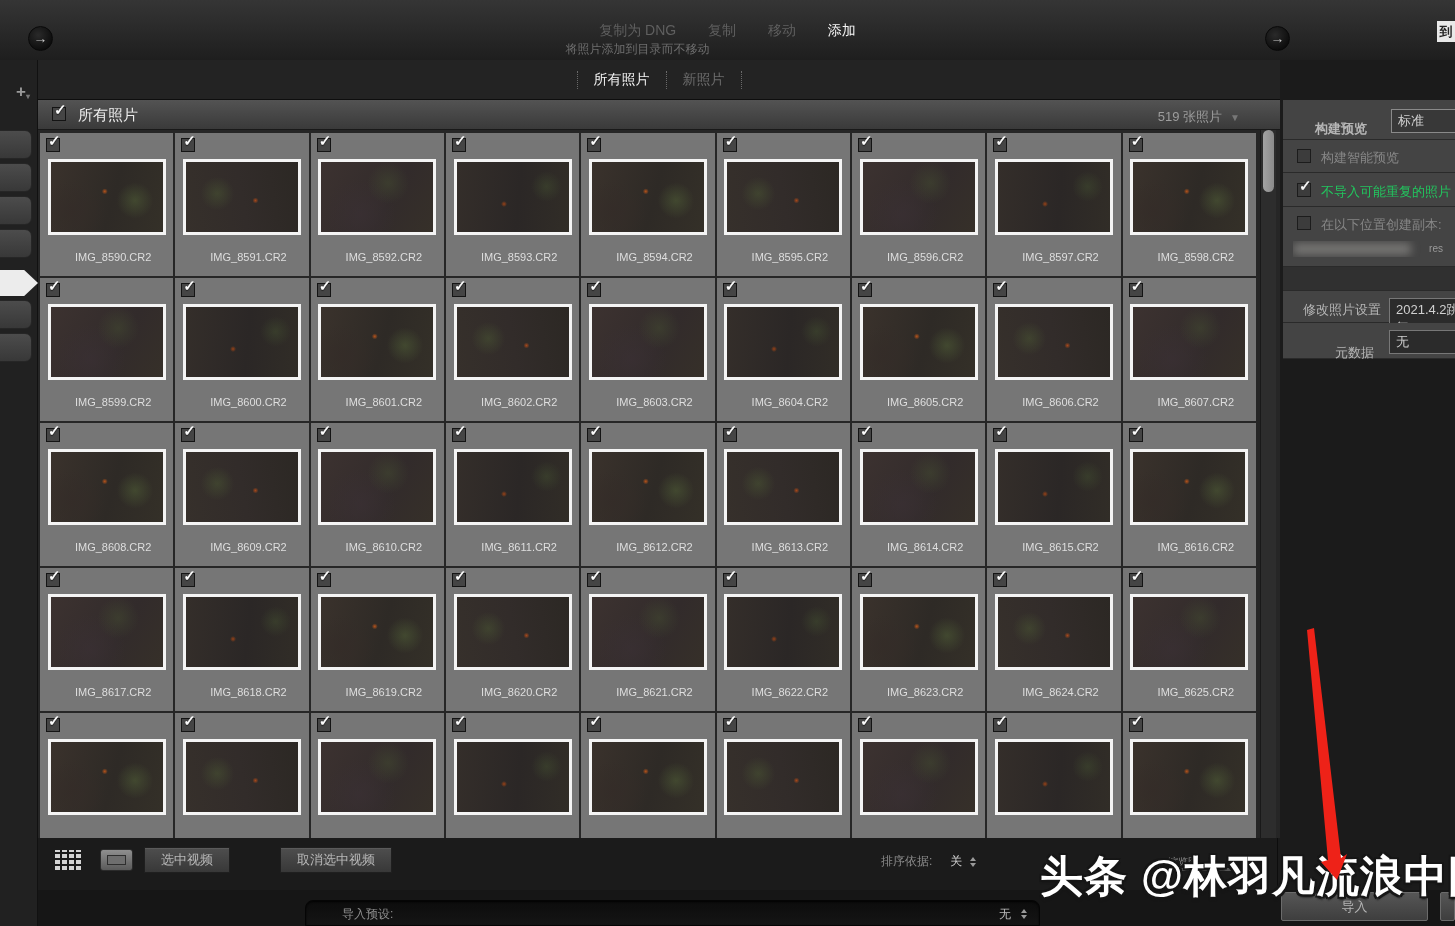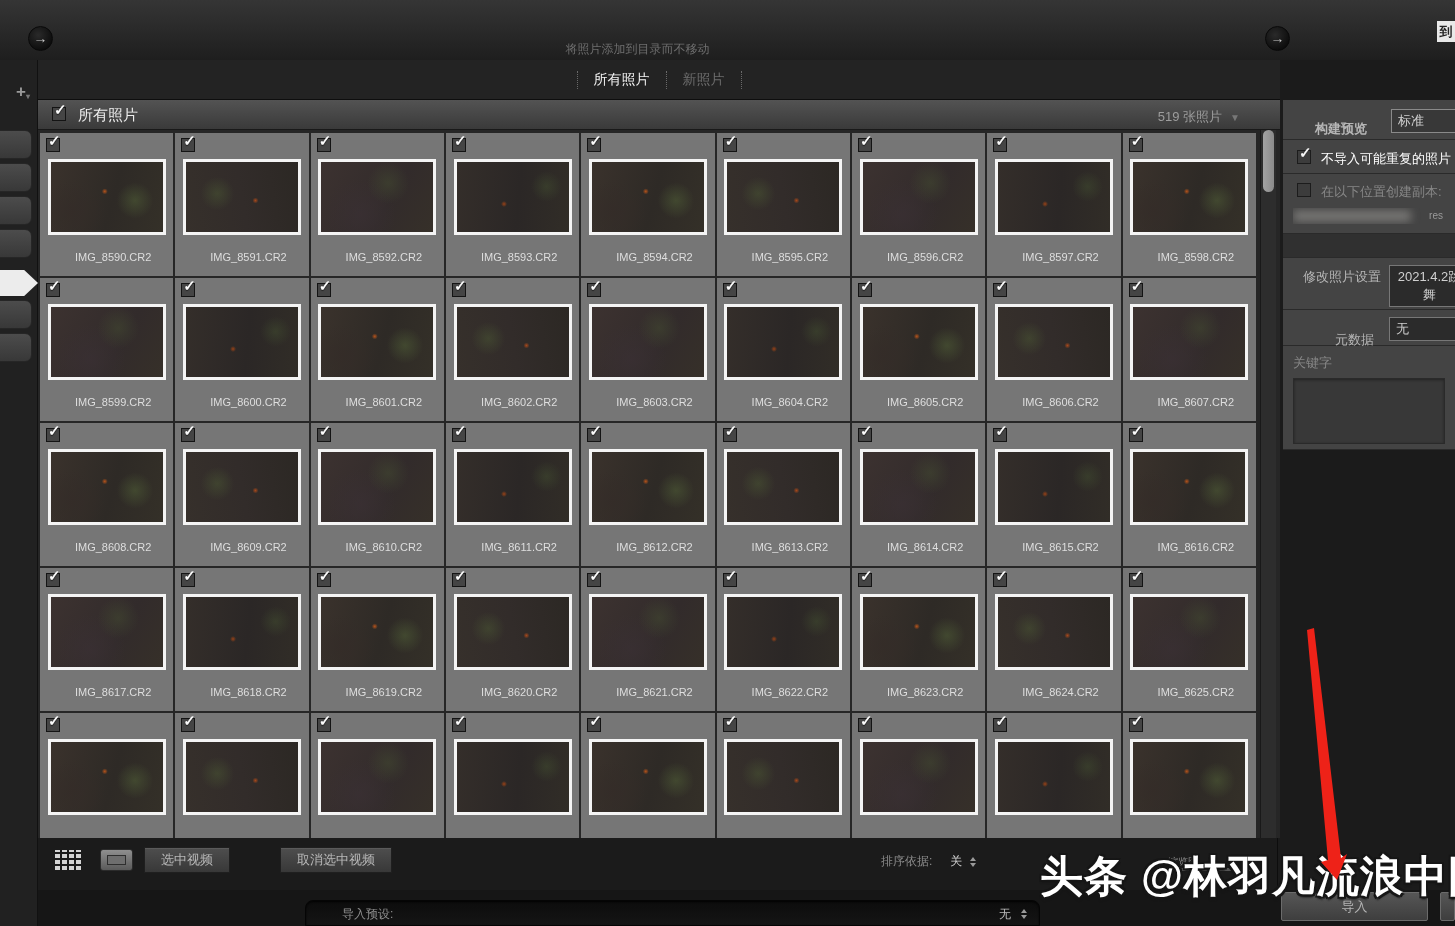--- a/index.html
+++ b/index.html
@@ -124,39 +124,45 @@
   #rightpanel { position:absolute; left:1283px; top:100px; width:172px; background:#1d1d1d; z-index:2; }
   .sect { position:relative; background:#444; border-bottom:1px solid #2a2a2a; }
   .sect.darker { background:#303030; }
   .rowlabel { font-size:13px; color:#b6b6b6; }
   .dd { position:absolute; background:#383838; border:1px solid #8a8a8a; border-right:none;
     font-size:13px; color:#d0d0d0; padding:2px 6px; cursor:pointer; }
   .pcb { position:absolute; left:14px; width:14px; height:14px; background:#3c3c3c; border:1px solid #1c1c1c; }
   .pcb .tick { position:absolute; left:1px; top:-7px; color:#f5f5f5; font-size:15px; font-weight:bold; display:none; }
   .pcb.on .tick { display:block; }
   .dim { color:#878787; }
-  .bright { color:#ffffff; }
+  .bright { color:#22c55e; }
   #blurpath { position:absolute; left:10px; top:34px; width:150px; height:16px; overflow:hidden; }
   #blurpath .smudge { position:absolute; left:0; top:2px; width:118px; height:12px;
     background:rgba(210,205,200,.35); filter:blur(4px); border-radius:3px; }
   #blurpath .suffix { position:absolute; right:0; top:2px; font-size:10px; color:#9a9a9a; }
   #kwbox { margin:6px 10px 12px 10px; height:66px; background:#383838;
     border:1px solid #2a2a2a; box-shadow:inset 0 1px 3px rgba(0,0,0,.4); cursor:text; }
 
   
   #watermark { position:absolute; left:1040px; top:848px; z-index:8; font-size:43px; font-weight:bold;
     color:#fff; white-space:nowrap; letter-spacing:1px;
     text-shadow:-2px -2px 0 #161616, 2px -2px 0 #161616, -2px 2px 0 #161616, 2px 2px 0 #161616, 0 3px 2px #161616; }
   #redarrow { position:absolute; left:0; top:0; width:1455px; height:926px; z-index:9; pointer-events:none; }
 </style>
 </head>
 <body>
 
 <div id="topbar">
   <div class="navbtn" style="left:28px;">→</div>
+  <div id="modes">
+    <span class="mode">复制为 DNG</span>
+    <span class="mode">复制</span>
+    <span class="mode">移动</span>
+    <span class="mode active">添加</span>
+  </div>
   <div id="subtitle">将照片添加到目录而不移动</div>
   <div class="navbtn" style="left:1265px;">→</div>
   <div id="cornerbox">到</div>
 </div>
 
 <div id="leftrail">
   <div id="plusicon">+</div>
   <div class="railbtn" style="top:70px;"></div>
   <div class="railbtn" style="top:103px;"></div>
   <div class="railbtn" style="top:136px;"></div>
@@ -533,45 +539,45 @@
   </div>
   <div id="importbtn">导入</div>
   <div id="cancelstub"></div>
 </div>
 
 <div id="rightpanel">
   <div class="sect" style="height:40px;">
     <span class="rowlabel abs" style="left:32px; top:20px;font-weight:bold;">构建预览</span>
     <span class="dd" style="left:108px; top:9px; width:70px;">标准</span>
   </div>
+  <div class="sect" style="height:33px;">
+    <span class="pcb" style="top:9px;"></span>
+    <span class="rowlabel dim abs" style="left:38px; top:9px;">构建智能预览</span>
+  </div>
   <div class="sect" style="height:34px;">
     <span class="pcb on" style="top:10px;">
         <span class="tick">✓</span>
       </span>
     <span class="rowlabel bright abs" style="left:38px; top:10px;">不导入可能重复的照片</span>
   </div>
   <div class="sect" style="height:60px;">
     <span class="pcb" style="top:9px;"></span>
     <span class="rowlabel dim abs" style="left:38px; top:9px;">在以下位置创建副本:</span>
     <div id="blurpath">
       <span class="smudge"></span>
       <span class="suffix">res</span>
     </div>
   </div>
   <div class="sect darker" style="height:24px;"></div>
-  <div class="sect" style="height:52px;text-align:center;">
+  <div class="sect" style="height:32px;">
     <span class="rowlabel abs" style="left:20px; top:10px;">修改照片设置</span>
     <span class="dd" style="left:106px; top:7px; width:80px; background:#2b2b2b; border-color:#777;">2021.4.2跳舞</span>
   </div>
   <div class="sect" style="height:36px;">
     <span class="rowlabel abs" style="left:52px; top:21px;">元数据</span>
     <span class="dd" style="left:106px; top:7px; width:80px; background:#2b2b2b; border-color:#777;">无</span>
-  </div>
-  <div class="sect" style="height:104px;">
-    <div class="rowlabel dim" style="padding:8px 0 0 10px;">关键字</div>
-    <div id="kwbox"></div>
   </div>
 </div>
 
 <div id="watermark">头条 @林羽凡流浪中国</div>
 <svg id="redarrow" viewBox="0 0 1455 926">
   <polygon points="1307,630 1314,628 1341,858 1347,854 1337,880 1321,862 1328,860" fill="#ee2218"></polygon>
 </svg>
 
 </body></html>

